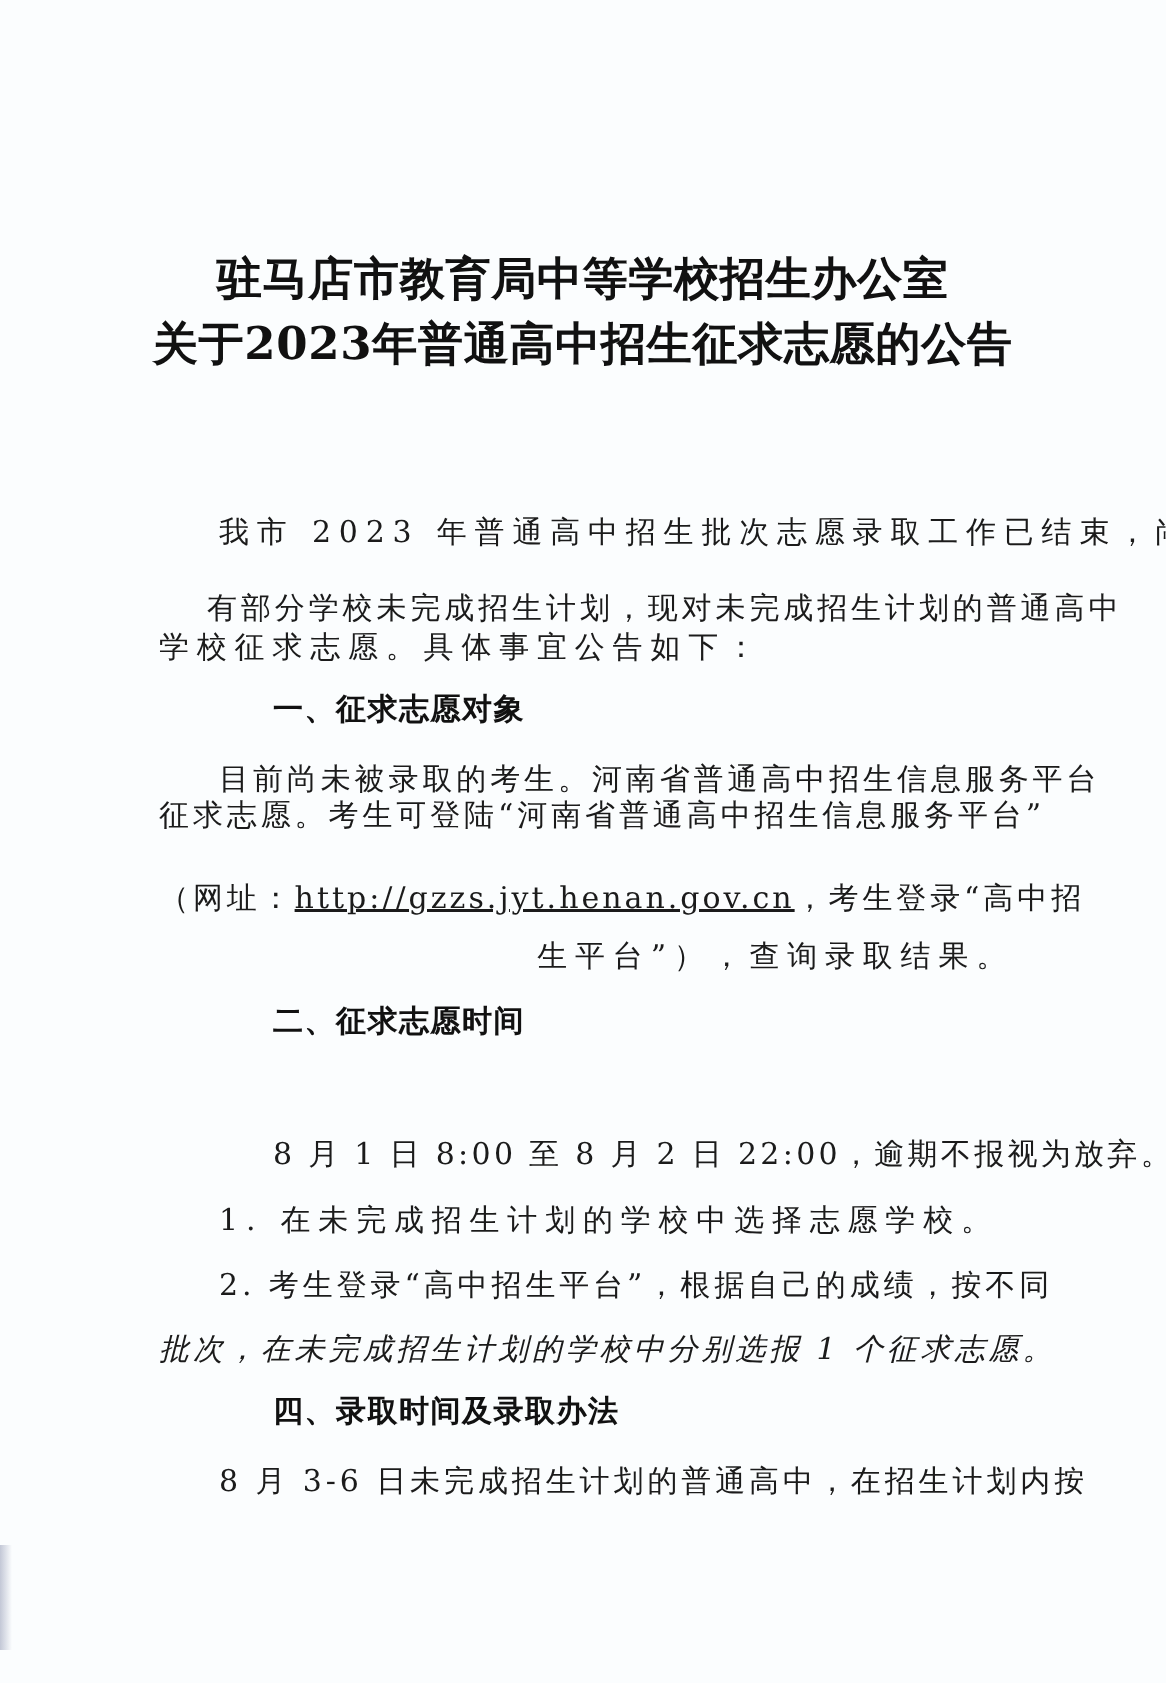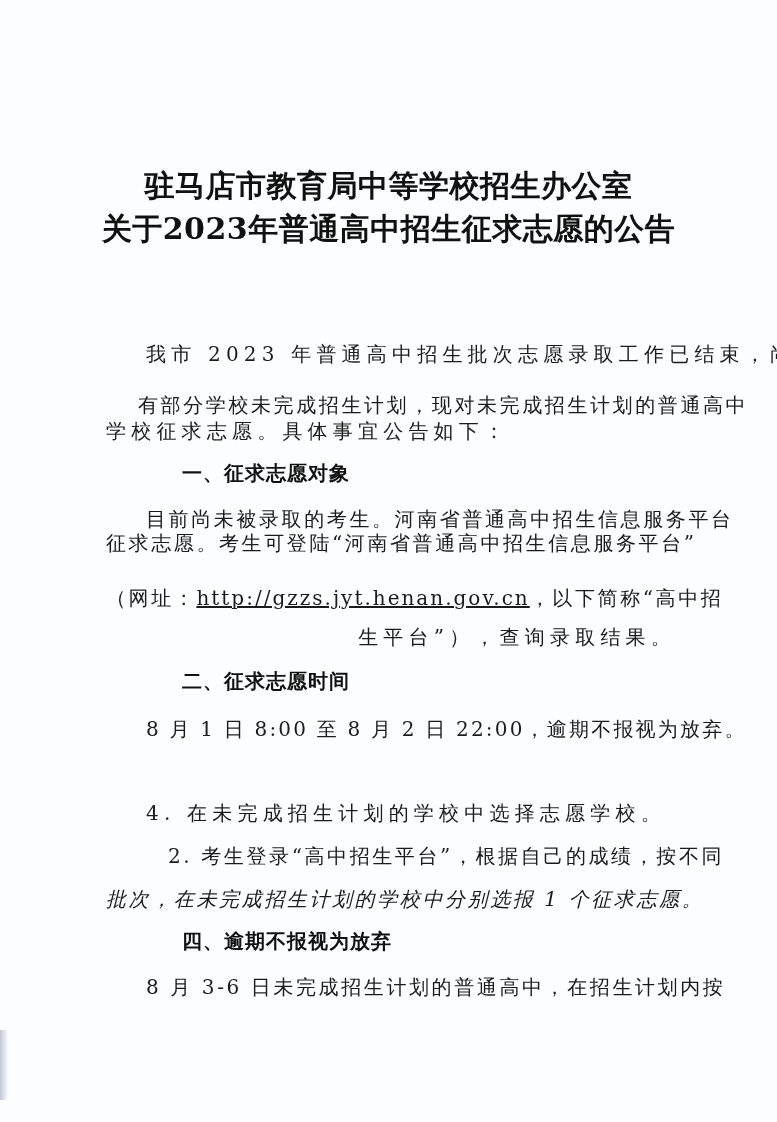--- a/index.html
+++ b/index.html
@@ -86,27 +86,27 @@
   <div class="title l2">关于2023年普通高中招生征求志愿的公告</div>
 
   <div class="line indent" style="top:341px;">我市 2023 年普通高中招生批次志愿录取工作已结束，尚</div>
   <div class="line tight" style="top:392px;margin-left:32px;">有部分学校未完成招生计划，现对未完成招生计划的普通高中</div>
   <div class="line" style="top:418px;">学校征求志愿。具体事宜公告如下：</div>
 
   <div class="heading" style="top:462px;">一、征求志愿对象</div>
   <div class="line indent tight" style="top:506px;">目前尚未被录取的考生。河南省普通高中招生信息服务平台</div>
   <div class="line tight" style="top:530px;">征求志愿。考生可登陆“河南省普通高中招生信息服务平台”</div>
   <div class="line tight" style="top:585px;">
-    <span>（网址：</span><span class="url">http://gzzs.jyt.henan.gov.cn</span><span>，以下简称“高中招</span>
+    <span>（网址：</span><span class="url">http://gzzs.jyt.henan.gov.cn</span><span>，考生登录“高中招</span>
   </div>
   <div class="line" style="top:624px;text-align:right;">生平台”），查询录取结果。</div>
 
   <div class="heading" style="top:670px;">二、征求志愿时间</div>
-  <div class="line indent" style="top:716px; letter-spacing:2.2px;">8 月 1 日 8:00 至 8 月 2 日 22:00，逾期不报视为放弃。</div>
+  <div class="line indent" style="top:756px; letter-spacing:2.2px;margin-left:36px;">8 月 1 日 8:00 至 8 月 2 日 22:00，逾期不报视为放弃。</div>
 
-  <div class="line indent" style="top:800px;">4. 在未完成招生计划的学校中选择志愿学校。</div>
-  <div class="line indent tight" style="top:843px;margin-left:22px;">2. 考生登录“高中招生平台”，根据自己的成绩，按不同</div>
+  <div class="line indent" style="top:800px;">1. 在未完成招生计划的学校中选择志愿学校。</div>
+  <div class="line indent tight" style="top:843px;">2. 考生登录“高中招生平台”，根据自己的成绩，按不同</div>
   <div class="line tight" style="top:886px;font-style:italic;">批次，在未完成招生计划的学校中分别选报 1 个征求志愿。</div>
 
-  <div class="heading" style="top:930px;">四、逾期不报视为放弃</div>
+  <div class="heading" style="top:930px;">四、录取时间及录取办法</div>
   <div class="line indent tight" style="top:974px;text-align:right;">8 月 3-6 日未完成招生计划的普通高中，在招生计划内按</div>
 
 </div>
 
 </body></html>

